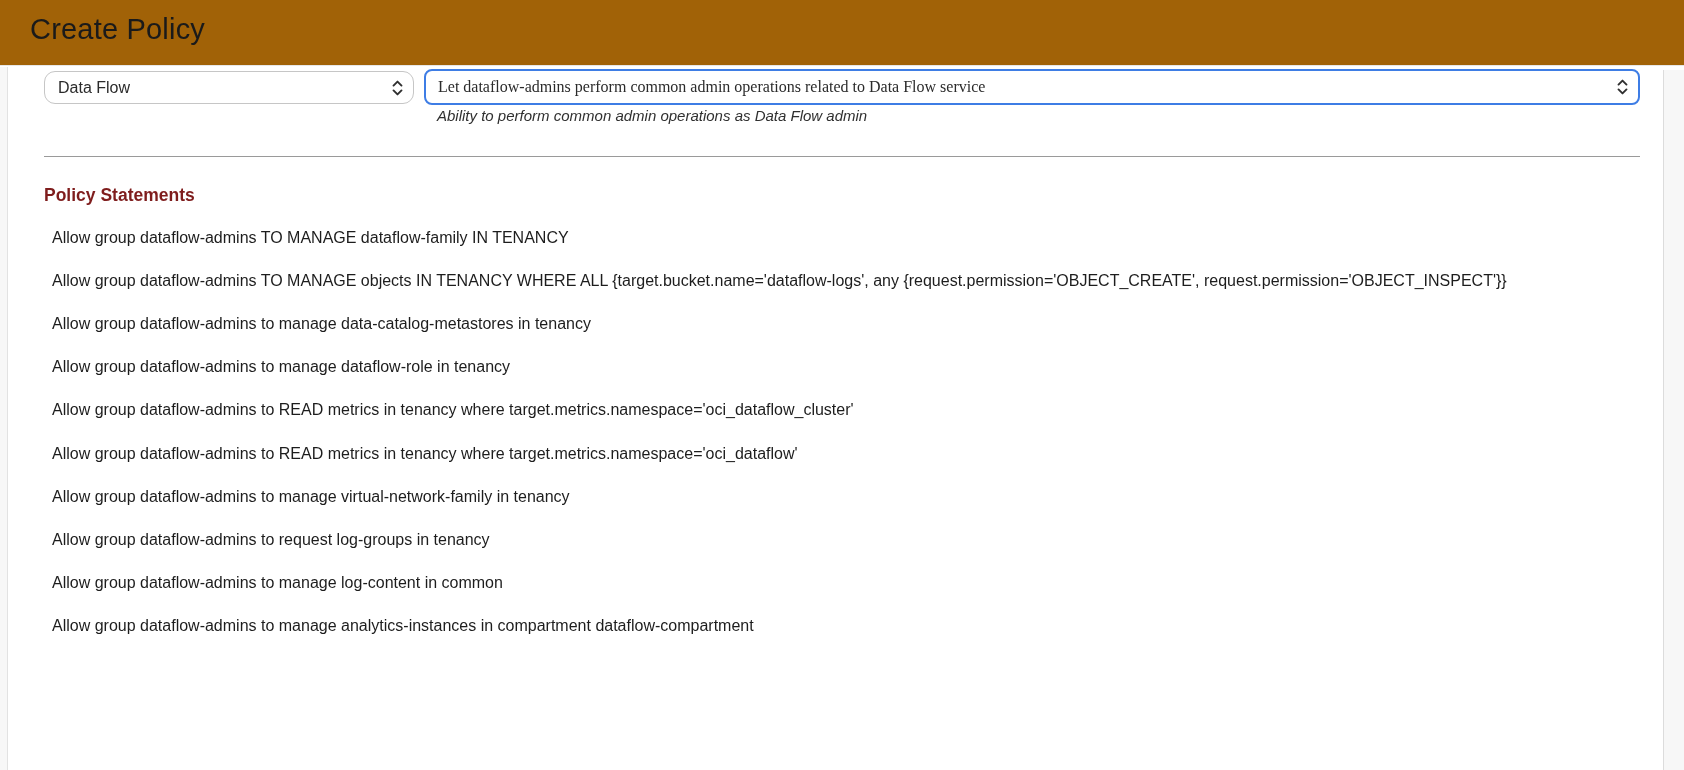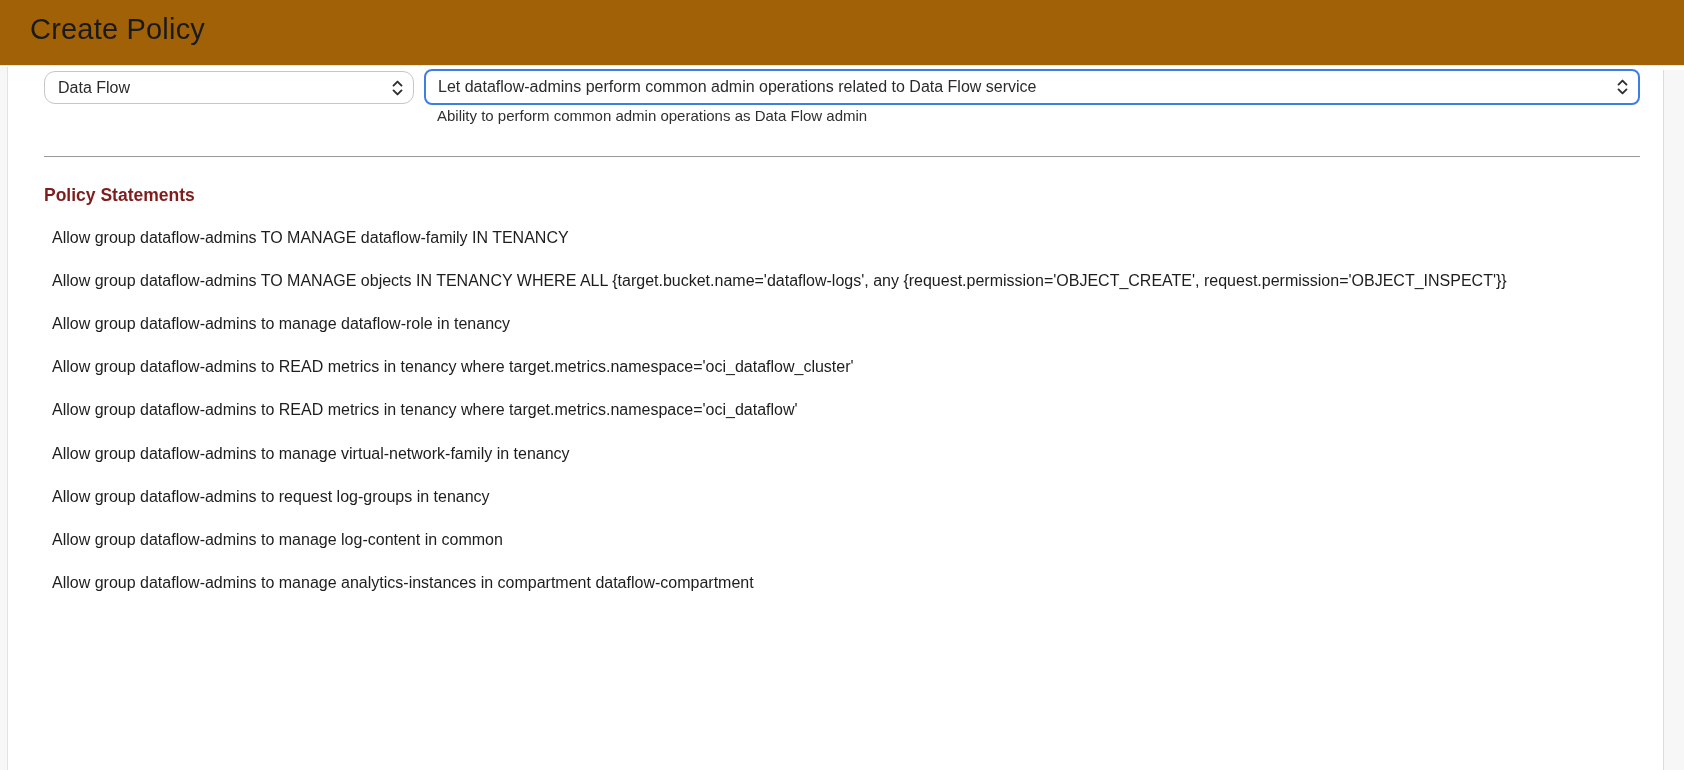--- a/index.html
+++ b/index.html
@@ -41,21 +41,21 @@
     left:424px;top:69px;width:1216px;height:36px;
     border:2px solid #3e7de5;border-radius:8px;padding:0 10px 0 12px;
   }
   .select-value{
     font-size:16px;color:#2b2b2b;white-space:nowrap;overflow:hidden;
   }
   .stepper{flex:0 0 auto;display:flex;align-items:center;margin-left:8px;}
   
   .helper-text{
     position:absolute;left:437px;top:107px;
-    font-size:15px;color:#303030;
+    font-size:15px;color:#303030;font-style:italic;
   }
   
   .divider{
     position:absolute;left:44px;top:156px;width:1596px;height:1px;
     background:#9a9a9a;
   }
   
   .policy-heading{
     position:absolute;left:44px;top:185px;
     font-size:17.5px;font-weight:700;color:#7f1d1d;
@@ -81,39 +81,40 @@
 <div class="select-box select-service" role="combobox" style="border-color: rgb(198, 198, 198);">
   <span class="select-value">Data Flow</span>
   <span class="stepper">
     <svg width="11" height="18" viewBox="0 0 11 18">
       <path d="M1.5 6.6 L5.5 2.6 L9.5 6.6" fill="none" stroke="#2f2f2f" stroke-width="1.9" stroke-linecap="round" stroke-linejoin="round"></path>
       <path d="M1.5 11.4 L5.5 15.4 L9.5 11.4" fill="none" stroke="#2f2f2f" stroke-width="1.9" stroke-linecap="round" stroke-linejoin="round"></path>
     </svg>
   </span>
 </div>
 
-<div class="select-box select-template" role="combobox" style="border-color: rgb(62, 125, 229);">
+<div class="select-box select-template" role="combobox" style="border-color: rgb(62, 125, 229); font-family: Liberation Serif, serif;">
   <span class="select-value">Let dataflow-admins perform common admin operations related to Data Flow service</span>
   <span class="stepper">
     <svg width="11" height="18" viewBox="0 0 11 18">
       <path d="M1.5 6.6 L5.5 2.6 L9.5 6.6" fill="none" stroke="#2f2f2f" stroke-width="1.9" stroke-linecap="round" stroke-linejoin="round"></path>
       <path d="M1.5 11.4 L5.5 15.4 L9.5 11.4" fill="none" stroke="#2f2f2f" stroke-width="1.9" stroke-linecap="round" stroke-linejoin="round"></path>
     </svg>
   </span>
 </div>
 
 <div class="helper-text">Ability to perform common admin operations as Data Flow admin</div>
 
 <div class="divider" style="background: rgb(154, 154, 154);"></div>
 
 <div class="policy-heading">Policy Statements</div>
 
 <div class="statements">
     <div class="statement">Allow group dataflow-admins TO MANAGE dataflow-family IN TENANCY</div>
     <div class="statement">Allow group dataflow-admins TO MANAGE objects IN TENANCY WHERE ALL {target.bucket.name='dataflow-logs', any {request.permission='OBJECT_CREATE', request.permission='OBJECT_INSPECT'}}</div>
+    <div class="statement">Allow group dataflow-admins to manage data-catalog-metastores in tenancy</div>
     <div class="statement">Allow group dataflow-admins to manage dataflow-role in tenancy</div>
     <div class="statement">Allow group dataflow-admins to READ metrics in tenancy where target.metrics.namespace='oci_dataflow_cluster'</div>
     <div class="statement">Allow group dataflow-admins to READ metrics in tenancy where target.metrics.namespace='oci_dataflow'</div>
     <div class="statement">Allow group dataflow-admins to manage virtual-network-family in tenancy</div>
     <div class="statement">Allow group dataflow-admins to request log-groups in tenancy</div>
     <div class="statement">Allow group dataflow-admins to manage log-content in common</div>
     <div class="statement">Allow group dataflow-admins to manage analytics-instances in compartment dataflow-compartment</div>
   </div>
 
 </body></html>

